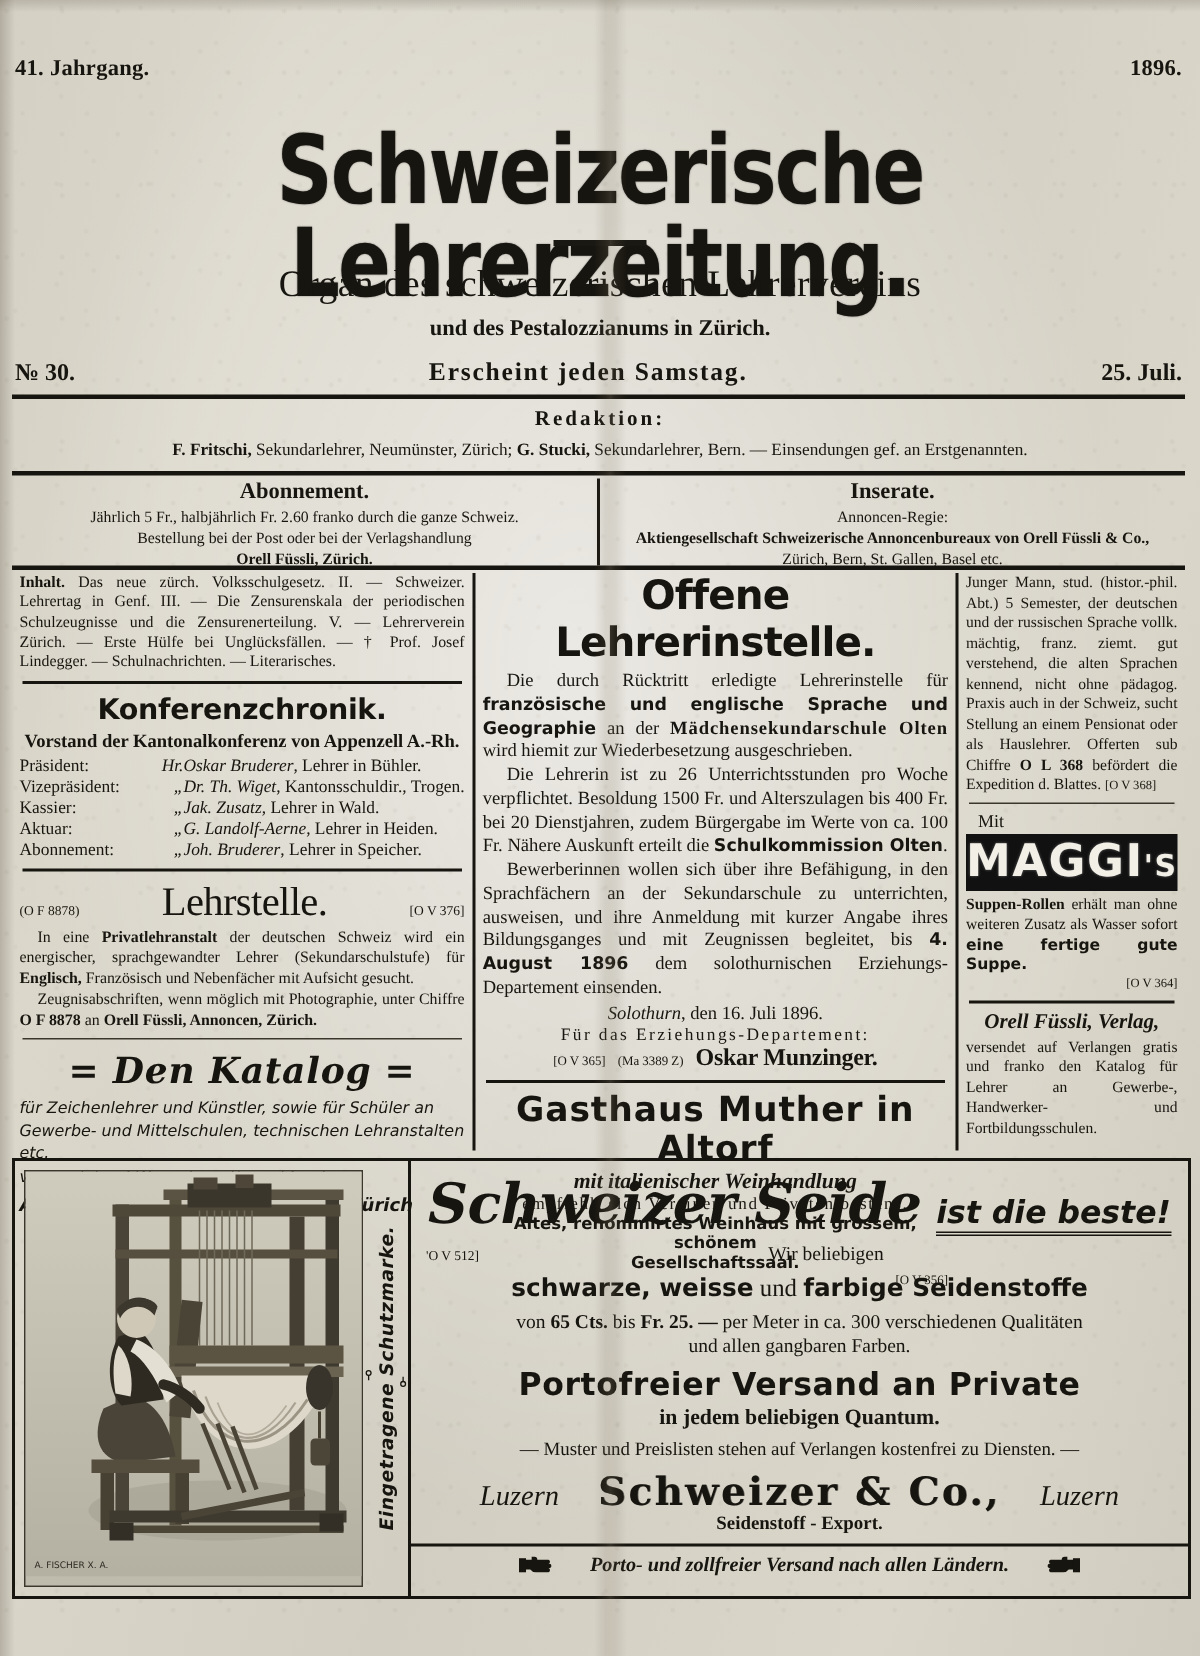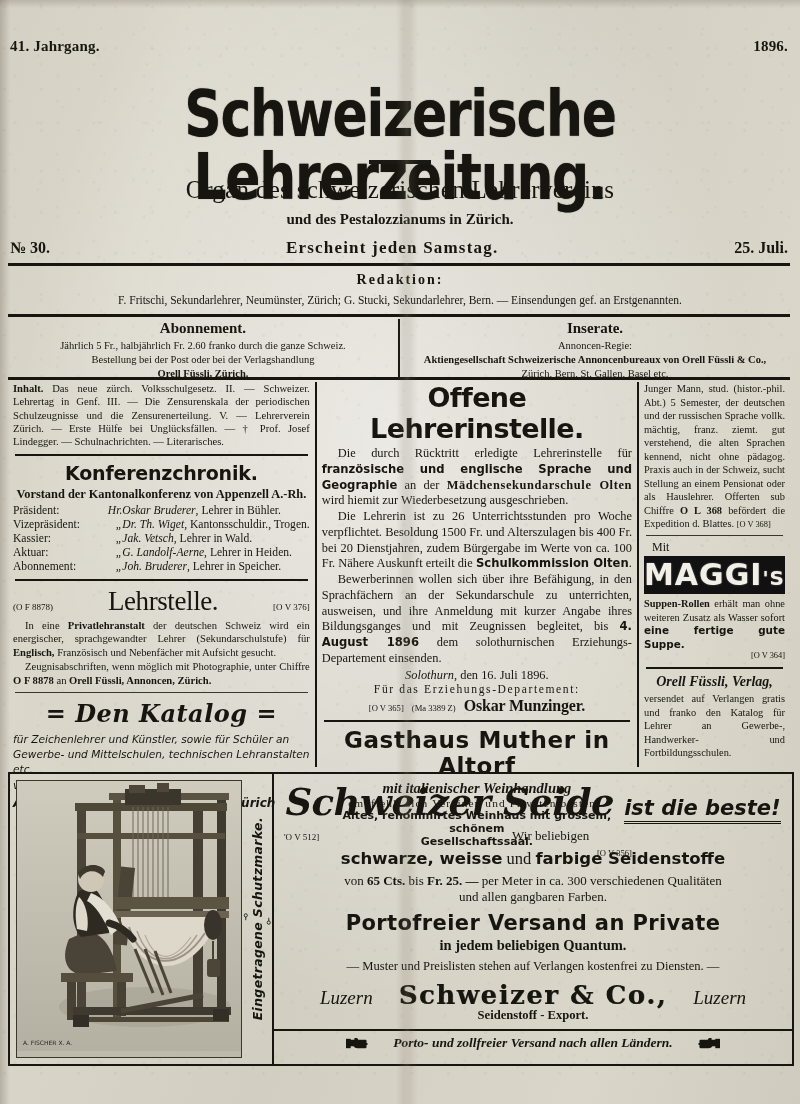--- a/index.html
+++ b/index.html
@@ -46,21 +46,21 @@
   .rule-short{position:absolute;left:50%;transform:translateX(-50%);top:160px;width:62px;height:4px;background:#1a1812;}
   .subtitle1{position:absolute;left:0;right:0;top:176px;text-align:center;font-size:25px;letter-spacing:.3px;}
   .subtitle2{position:absolute;left:0;right:0;top:211px;text-align:center;font-size:15px;font-weight:bold;}
   .issrow{position:absolute;left:10px;right:12px;top:238px;display:flex;justify-content:space-between;align-items:baseline;
     font-size:16px;font-weight:bold;}
   .issrow .mid{font-size:17px;letter-spacing:1.2px;}
   .hr-heavy{position:absolute;left:8px;right:10px;height:3px;background:#17150f;}
 
   .redaktion{position:absolute;left:0;right:0;top:272px;text-align:center;font-size:14px;font-weight:bold;letter-spacing:2px;}
   .redline{position:absolute;left:0;right:0;top:294px;text-align:center;font-size:11.5px;}
-  .redline b{font-weight:normal;}
+  .redline b{font-weight:bold;}
 
   
   .abobox{position:absolute;left:8px;right:10px;top:319px;height:58px;display:flex;}
   .abobox .col{flex:1;text-align:center;padding:0 6px;}
   .abobox .col:first-child{border-right:2px solid #17150f;}
   .abobox h3{margin:1px 0 2px;font-size:15px;font-weight:bold;}
   .abobox p{margin:0;font-size:10.5px;line-height:1.32;}
   .abobox .b{font-weight:bold;}
 
   
@@ -239,21 +239,21 @@
           <td class="nm"><i>Oskar Bruderer</i><span>, Lehrer in Bühler.</span></td>
         </tr>
         <tr>
           <td class="role">Vizepräsident:</td>
           <td class="hr">„</td>
           <td class="nm"><i>Dr. Th. Wiget</i><span>, Kantonsschuldir., Trogen.</span></td>
         </tr>
         <tr>
           <td class="role">Kassier:</td>
           <td class="hr">„</td>
-          <td class="nm"><i>Jak. Vetsch</i><span>, Lehrer in Wald.</span></td>
+          <td class="nm"><i>Jak. Zusatz</i><span>, Lehrer in Wald.</span></td>
         </tr>
         <tr>
           <td class="role">Aktuar:</td>
           <td class="hr">„</td>
           <td class="nm"><i>G. Landolf-Aerne</i><span>, Lehrer in Heiden.</span></td>
         </tr>
         <tr>
           <td class="role">Abonnement:</td>
           <td class="hr">„</td>
           <td class="nm"><i>Joh. Bruderer</i><span>, Lehrer in Speicher.</span></td>

